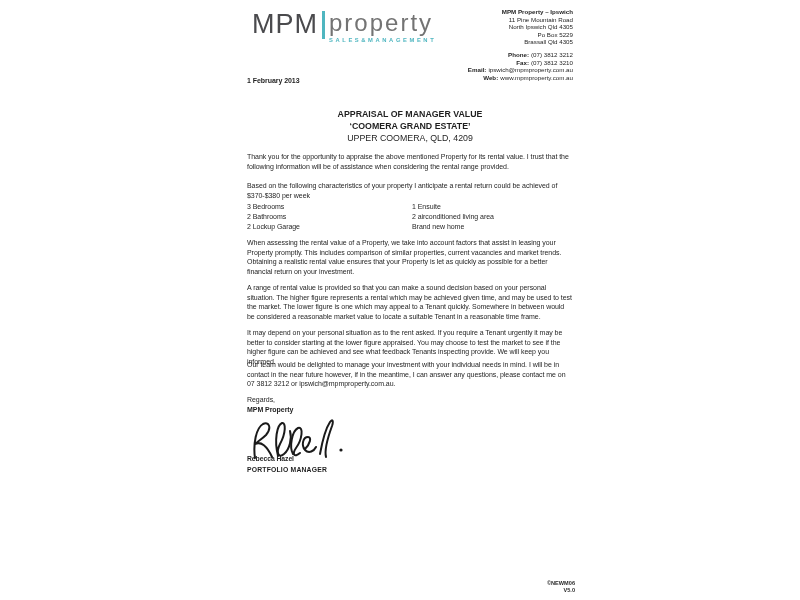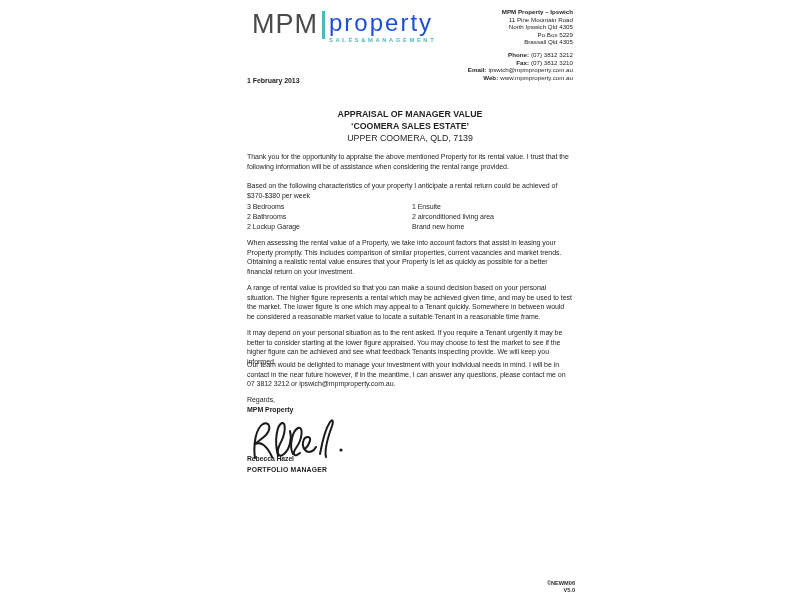--- a/index.html
+++ b/index.html
@@ -7,21 +7,21 @@
   .page {
     position:relative; width:800px; height:600px; background:#ffffff;
     font-family:"Liberation Sans", sans-serif; color:#1f1f1f; overflow:hidden;
   }
 
   
   .logo { position:absolute; left:252px; top:10px; display:flex; align-items:flex-start; }
   .logo-mpm { font-size:27px; line-height:28px; color:#4a4a4d; letter-spacing:1px; font-weight:500; }
   .logo-divider { width:3px; height:28px; background:#4fb6c0; margin:1px 4px 0 4px; }
   .logo-right { display:flex; flex-direction:column; }
-  .logo-property { font-size:24px; line-height:26px; color:#1d4ed8; letter-spacing:2px; font-weight:400; }
+  .logo-property { font-size:24px; line-height:26px; color:#737373; letter-spacing:2px; font-weight:400; }
   .logo-tagline { font-size:5.8px; color:#4fb6c0; letter-spacing:2.6px; font-weight:700; margin-top:1px; }
 
   .contact { position:absolute; top:8px; right:227px; text-align:right; font-size:6.2px; line-height:7.6px; color:#1f1f1f; }
   .contact .office { font-weight:700; }
   .contact .row { display:flex; justify-content:flex-end; gap:2px; }
   .contact .lbl { font-weight:700; }
   .contact .gap { height:5px; }
 
   
   .col { position:absolute; left:247px; width:326px; font-size:7px; line-height:9.7px; letter-spacing:-0.05px; }
@@ -83,22 +83,22 @@
     <div class="row">
       <span class="lbl">Web:</span>
       <span>www.mpmproperty.com.au</span>
     </div>
   </div>
 
   <div class="col date">1 February 2013</div>
 
   <div class="col title">
     <div class="t1">APPRAISAL OF MANAGER VALUE</div>
-    <div class="t2">‘COOMERA SALES ESTATE’</div>
-    <div class="t3">UPPER COOMERA, QLD, 7139</div>
+    <div class="t2">‘COOMERA GRAND ESTATE’</div>
+    <div class="t3">UPPER COOMERA, QLD, 4209</div>
   </div>
 
   <div class="col p1">Thank you for the opportunity to appraise the above mentioned Property for its rental value. I trust that the following information will be of assistance when considering the rental range provided.</div>
   <div class="col p2">Based on the following characteristics of your property I anticipate a rental return could be achieved of $370-$380 per week</div>
 
   <div class="col features">
     <div class="feat-row">
       <span class="feat-left">3 Bedrooms</span>
       <span>1 Ensuite</span>
     </div>

